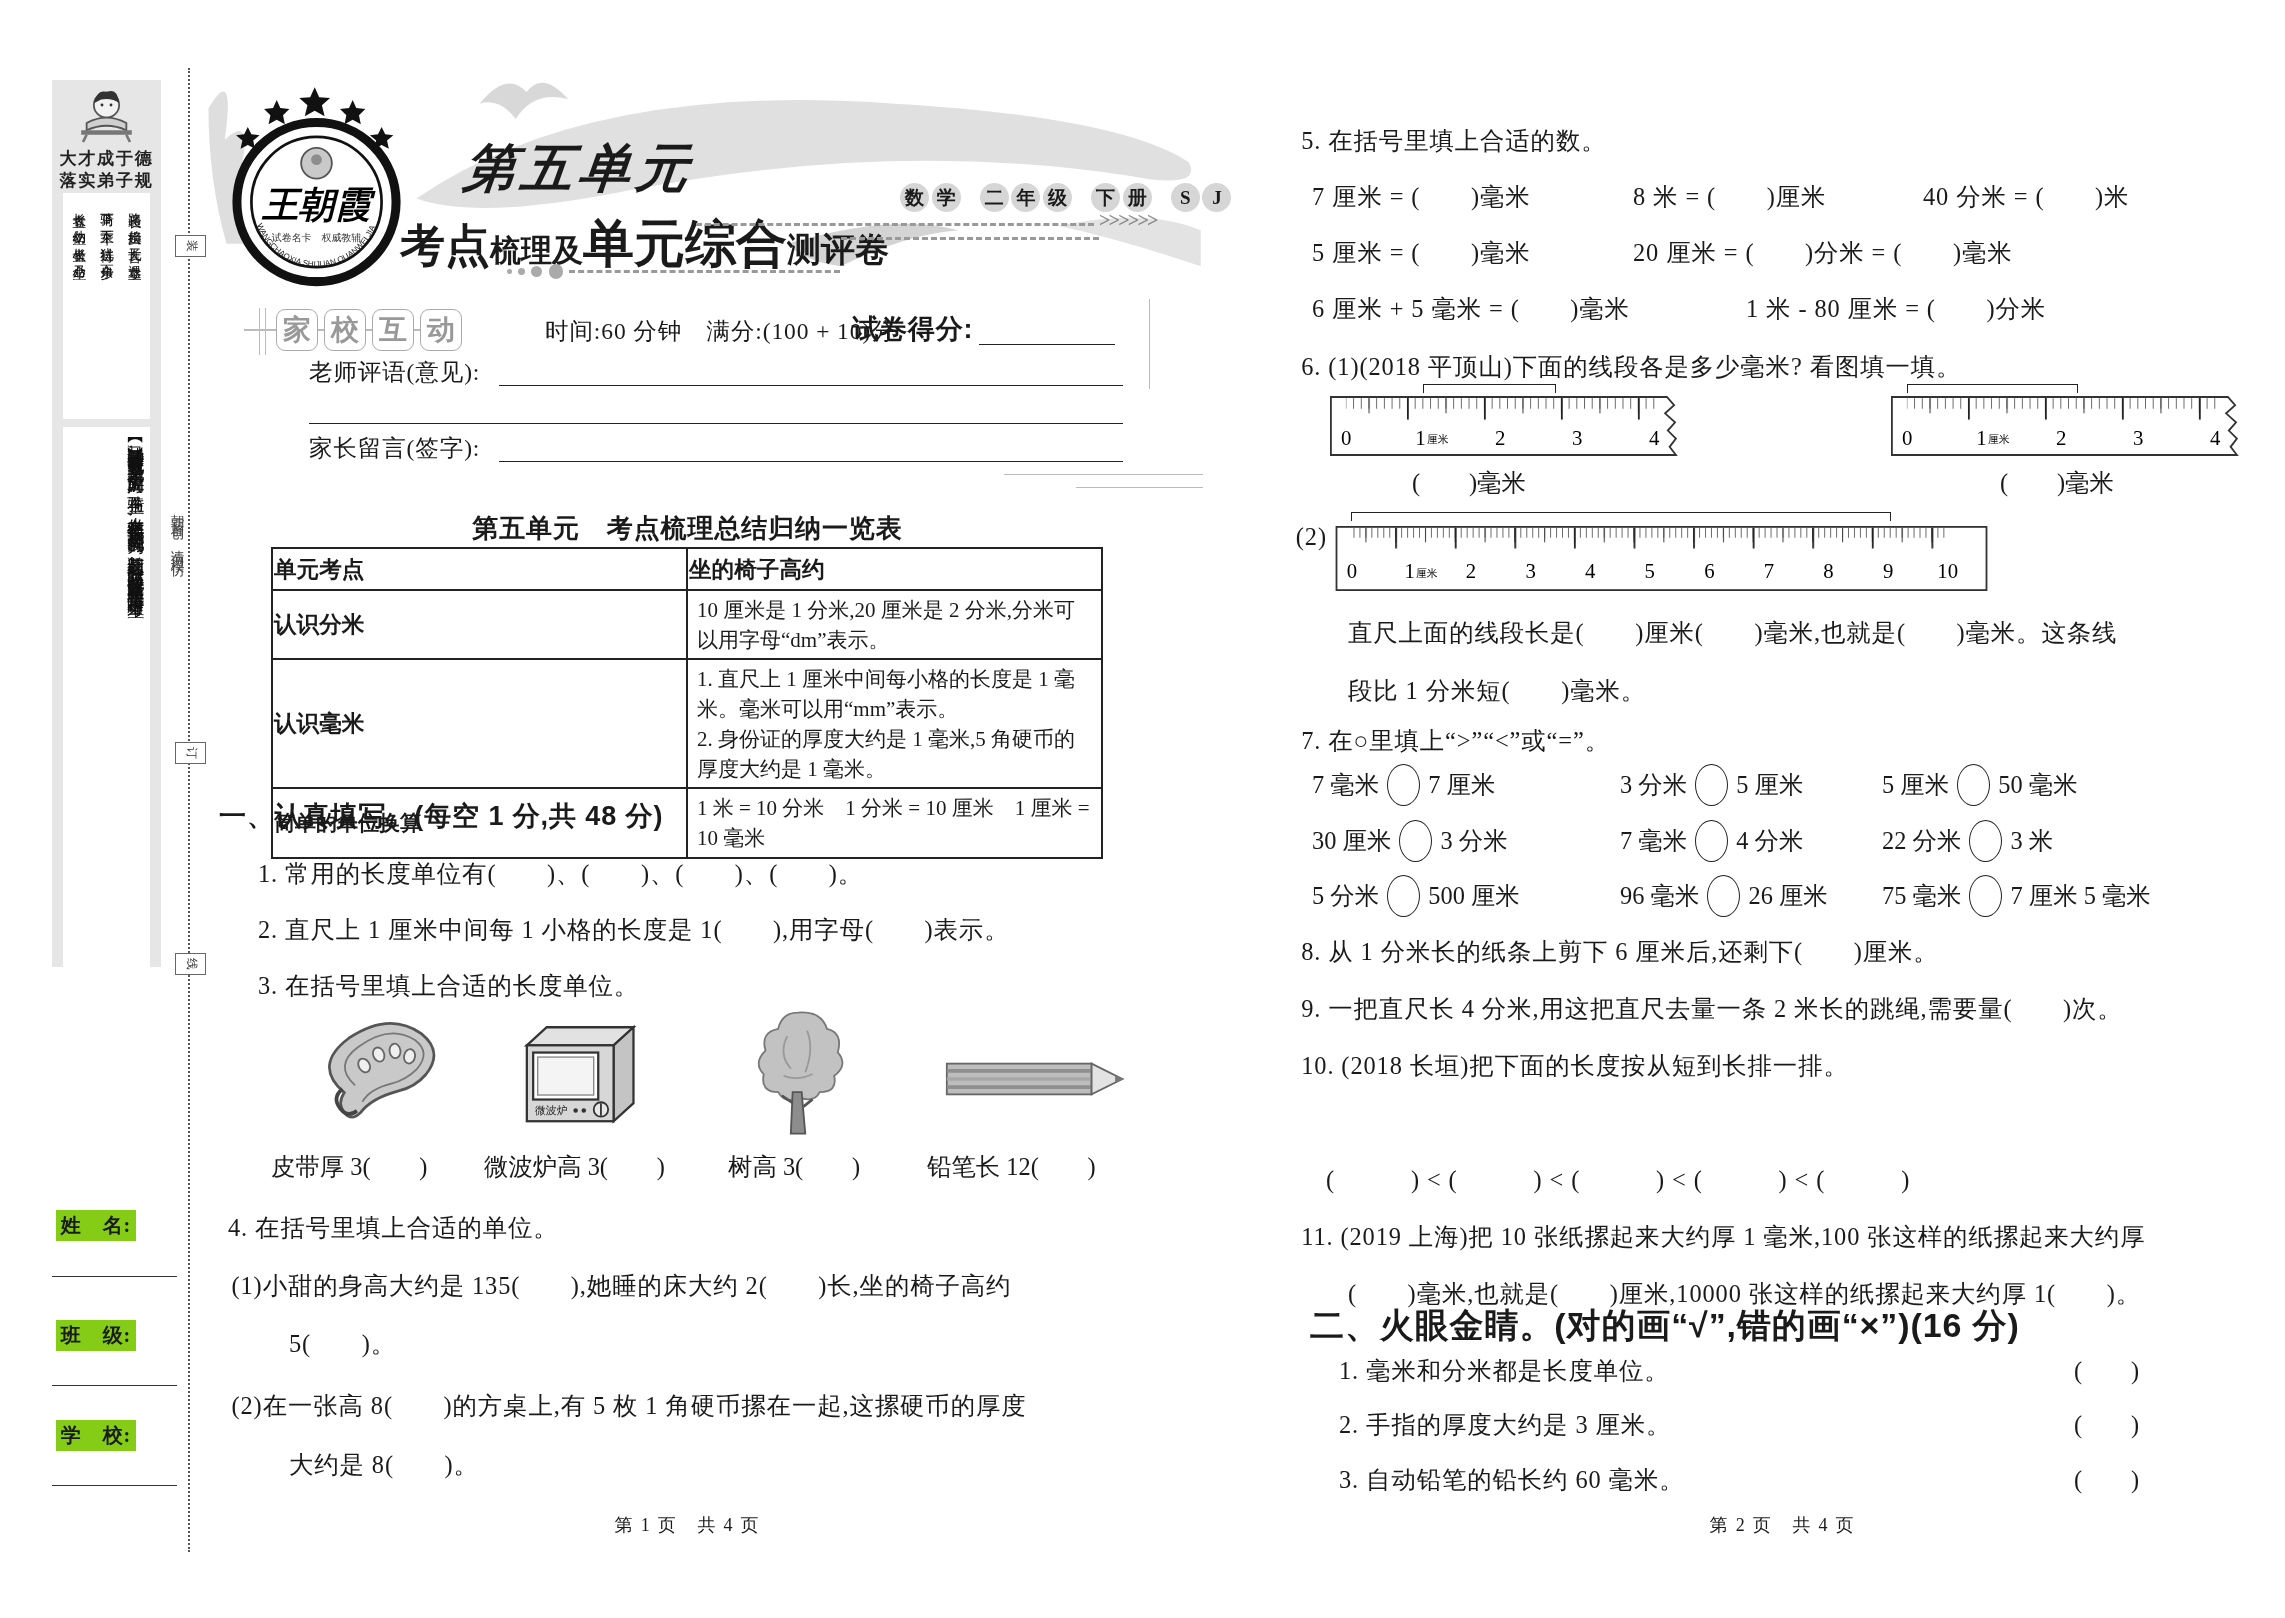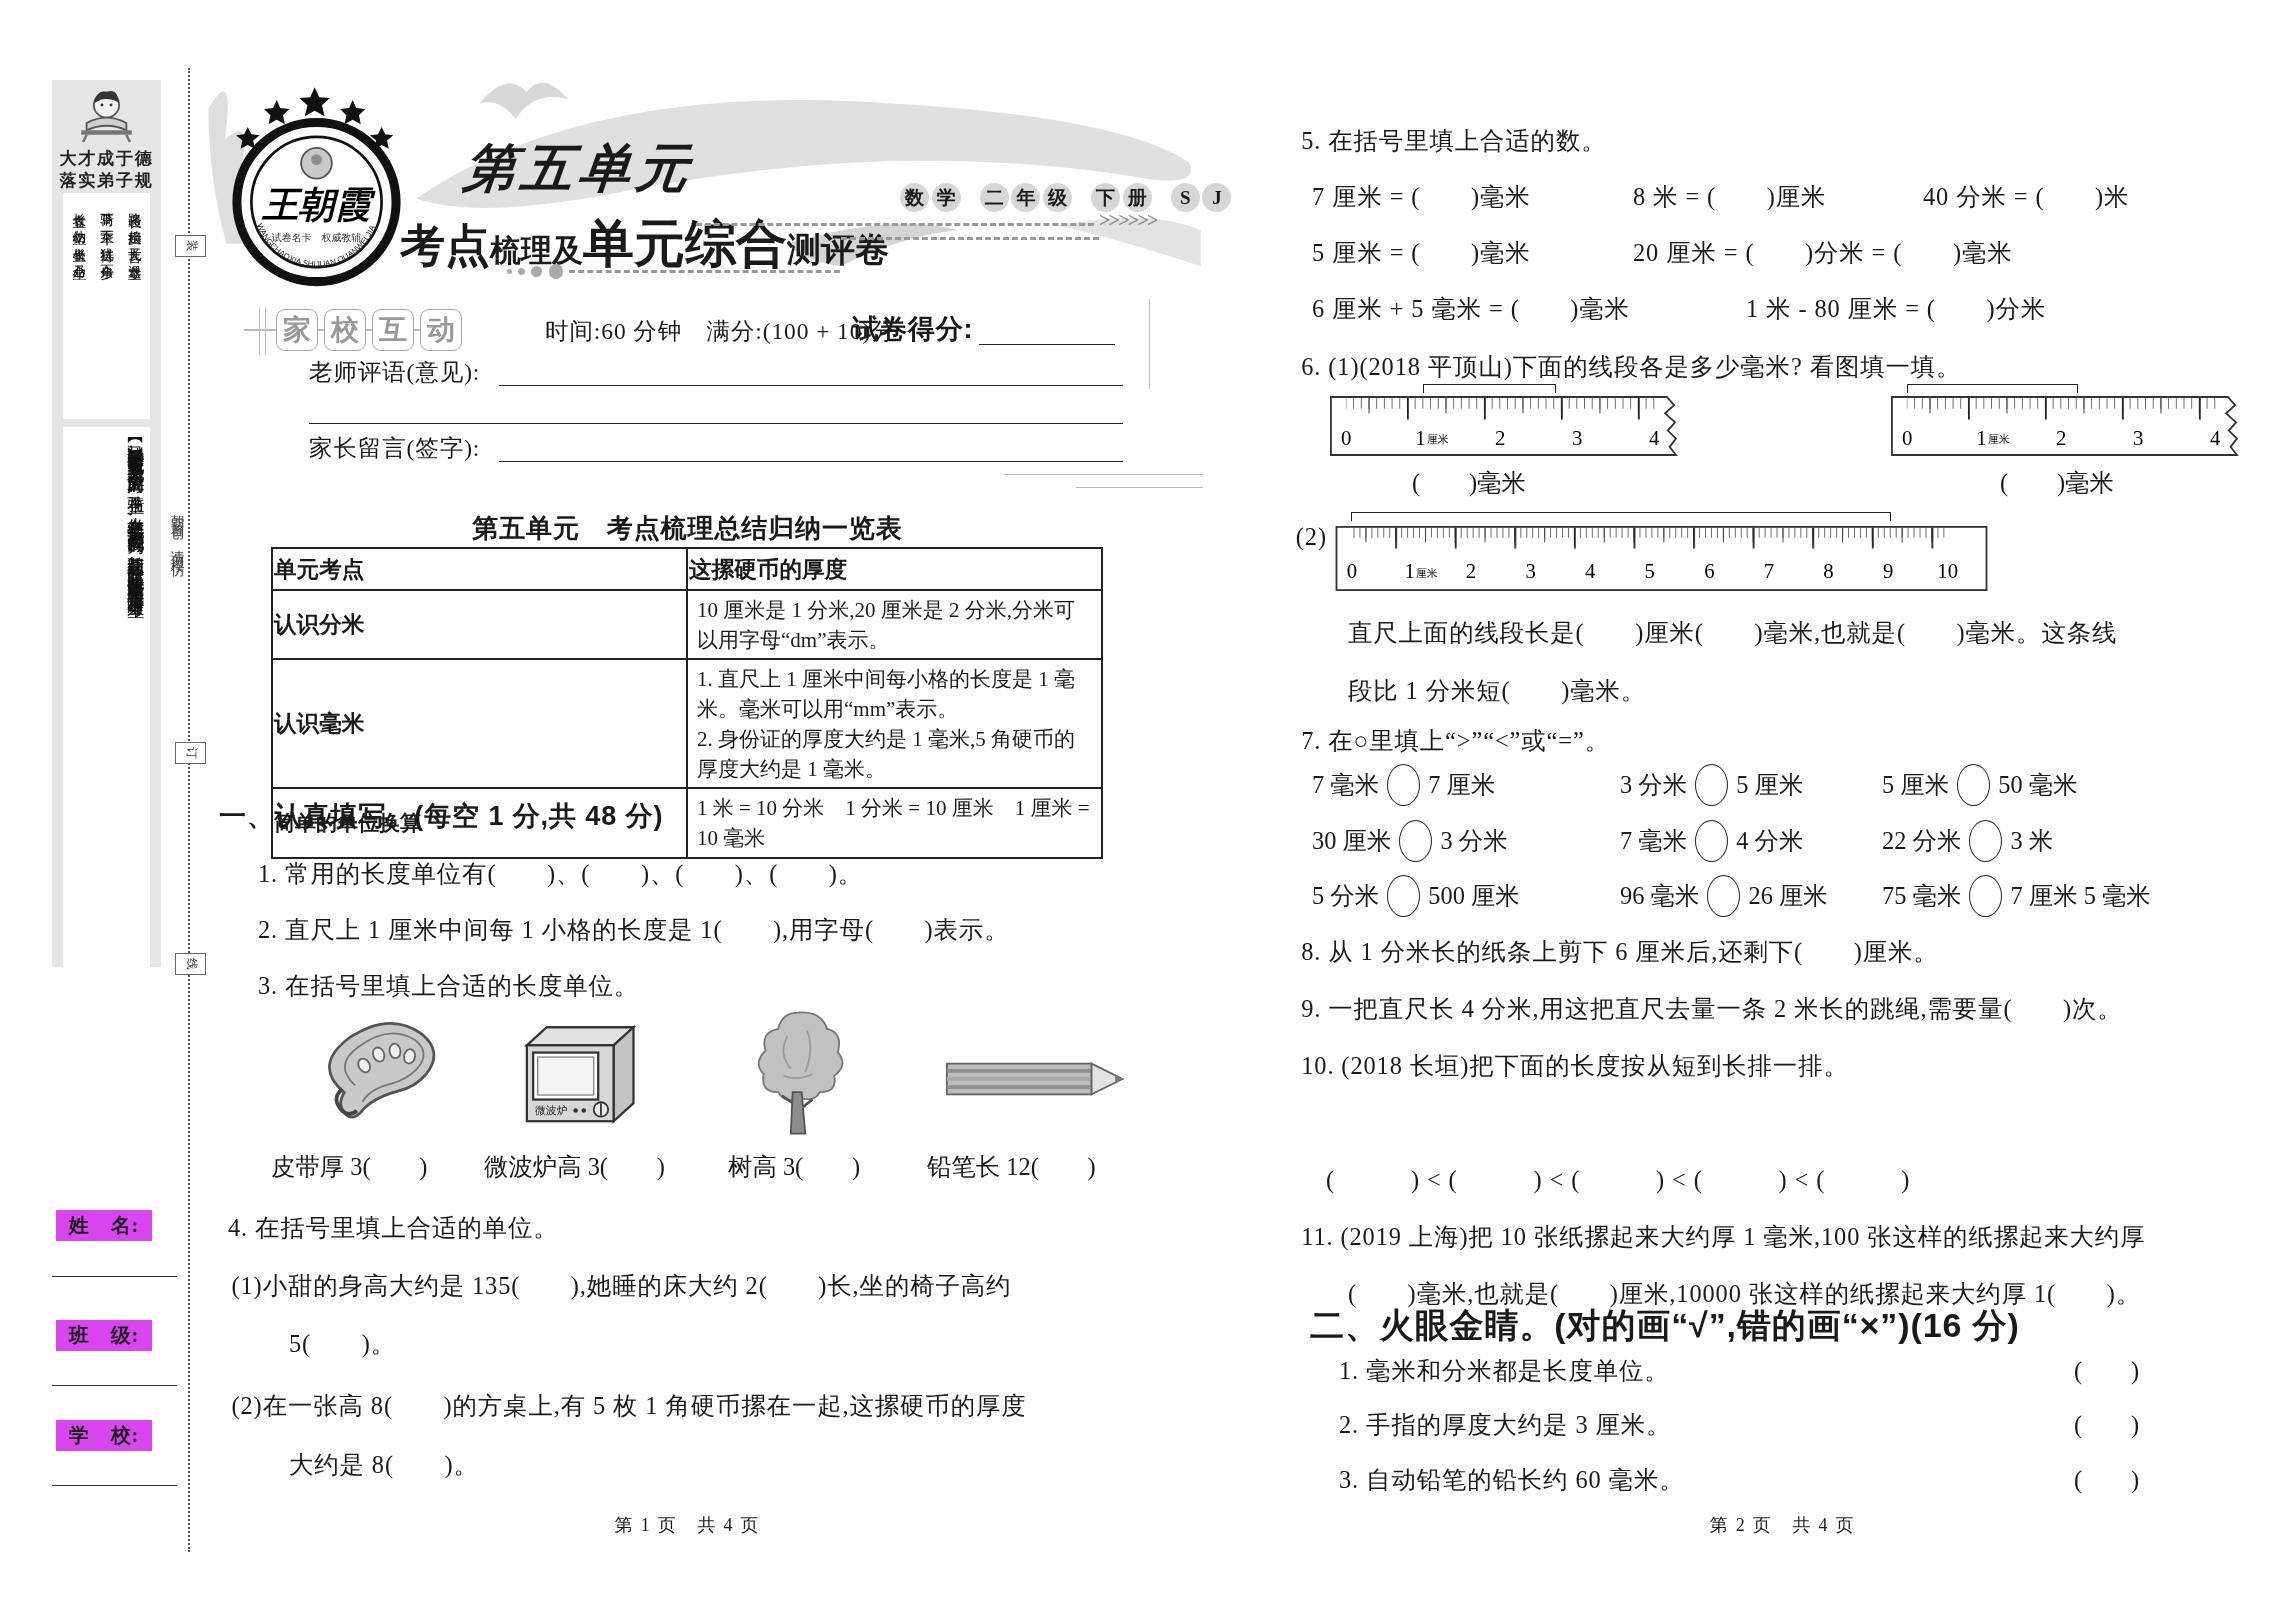--- a/index.html
+++ b/index.html
@@ -12,21 +12,21 @@
   #side-panel{position:absolute;left:52px;top:80px;width:109px;height:887px;background:#e6e6e6;}
   .motto{position:absolute;left:0;width:109px;text-align:center;font-family:"Liberation Sans",sans-serif;
          font-weight:bold;font-size:17px;letter-spacing:1.8px;color:#222;}
   .verse-box{position:absolute;left:11px;top:113px;width:87px;height:226px;background:#fff;
              display:flex;flex-direction:row-reverse;justify-content:space-around;align-items:flex-start;
              padding:9px 1.8px;box-sizing:border-box;}
   .verse-col{writing-mode:vertical-rl;font-size:13.6px;letter-spacing:0.9px;white-space:pre-wrap;color:#111;}
   .pindu-box{position:absolute;left:11px;top:347px;width:87px;height:650px;background:#fff;
              writing-mode:vertical-rl;font-size:17px;line-height:26px;padding:5.4px 1.8px;box-sizing:border-box;
              letter-spacing:0.9px;color:#111;}
-  .field-chip{position:absolute;left:56px;width:96px;height:31px;background:#d946ef;
+  .field-chip{position:absolute;left:56px;width:80px;height:31px;background:#84cc16;
               font-size:20px;font-weight:bold;display:flex;align-items:center;justify-content:center;
               letter-spacing:0.9px;}
   .field-line{position:absolute;left:52px;width:125px;border-bottom:1.8px solid #333;height:0;}
   #binding-line{position:absolute;left:188px;top:68px;height:1484px;border-left:2.7px dotted #555;}
   #copyright{position:absolute;left:168px;top:503px;writing-mode:vertical-rl;font-size:13.6px;color:#444;
              letter-spacing:4.5px;font-family:"Liberation Sans",sans-serif;}
   .bind-mark{position:absolute;left:175px;width:29px;height:20px;background:#fff;border:0.9px solid #666;
              display:flex;align-items:center;justify-content:center;font-size:11.8px;color:#333;}
   .bind-mark span{transform:rotate(90deg);display:block;}
   
@@ -218,21 +218,21 @@
     <div class="wline" style="left:291px;top:461px;width:624px;border-bottom-width:1.4px"></div>
     <div class="grey-h" style="left:796px;top:474px;width:199px"></div>
     <div class="grey-h" style="left:868px;top:487px;width:127px"></div>
     <div class="grey-v" style="left:941px;top:299px;height:90px"></div>
 
     <div class="q hd" style="left:0;top:511px;width:959px;text-align:center;font-size:26px">第五单元　考点梳理总结归纳一览表</div>
     <table id="sum-table">
       <tbody>
           <tr style="height:42px">
         <td class="topic">单元考点</td>
-        <td class="topic">这摞硬币的厚度</td>
+        <td class="topic">坐的椅子高约</td>
       </tr>
       <tr style="height:43px">
         <td class="topic">认识分米</td>
         <td class="cont">
               <div>10 厘米是 1 分米,20 厘米是 2 分米,分米可以用字母“dm”表示。</div>
             </td>
       </tr>
       <tr style="height:69px">
         <td class="topic">认识毫米</td>
         <td class="cont">

